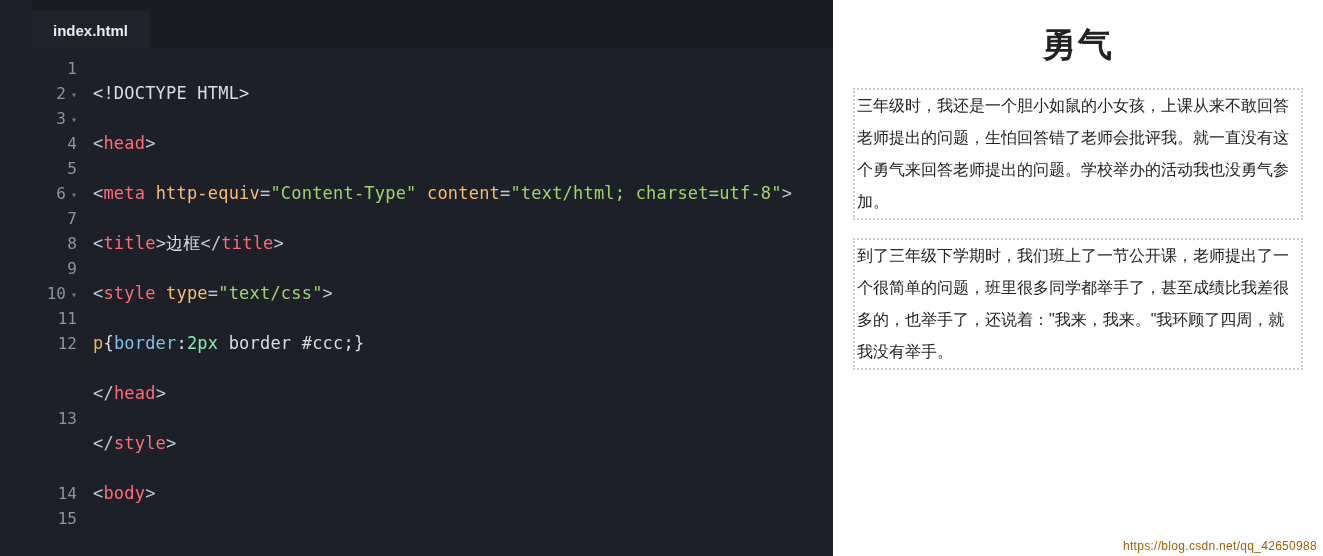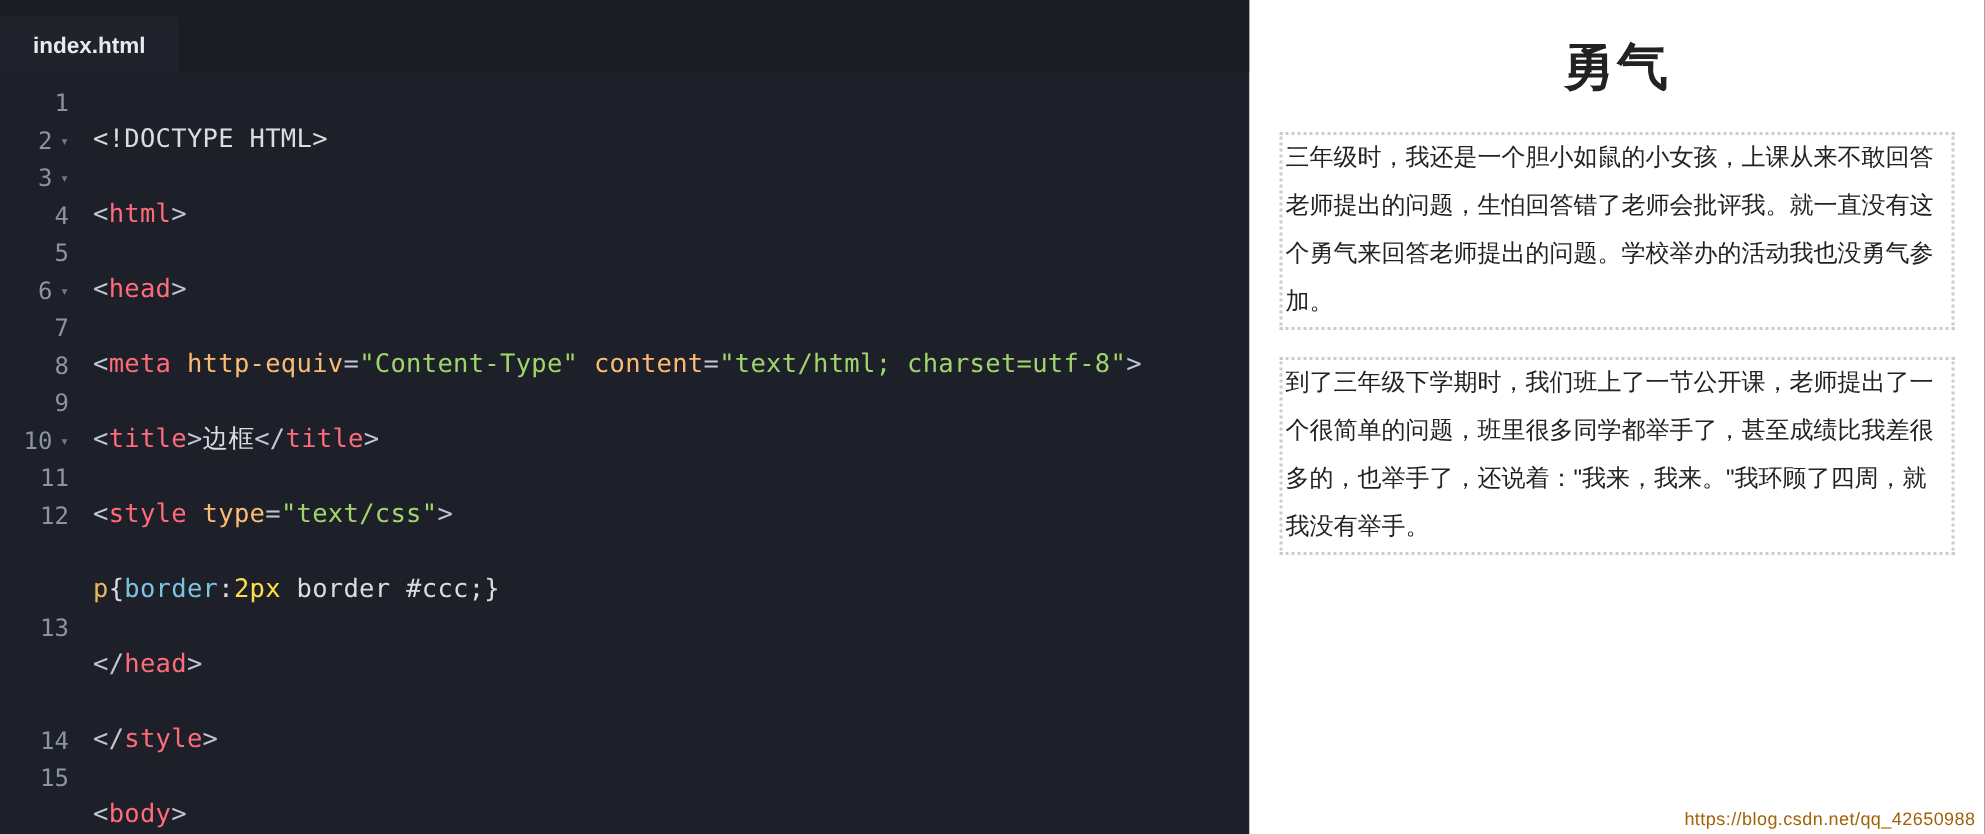--- a/index.html
+++ b/index.html
@@ -19,20 +19,21 @@
   }
   
   .editor-panel {
     width:833px;
     background:#1d2028;
     color:#d9dde3;
     display:flex;
     flex-direction:column;
     font-family:"Consolas","Menlo","DejaVu Sans Mono",monospace;
     font-size:17px;
+    padding-left:31px;
   }
   .tabbar {
     height:48px;
     background:#1a1d24;
     display:flex;
     align-items:flex-end;
   }
   .tab {
     background:#24272f;
     color:#e8eaed;
@@ -71,21 +72,21 @@
   .tok-doc   { color:#d9dde3; }
   .tok-tag   { color:#ff6b7a; }     
   .tok-brk   { color:#bfc7d5; }     
   .tok-attr  { color:#fdba74; }     
   .tok-eq    { color:#bfc7d5; }
   .tok-str   { color:#a0d56c; }     
   .tok-text  { color:#d9dde3; }
   .tok-sel   { color:#e5b85a; }     
   .tok-cssbr { color:#d9dde3; }
   .tok-prop  { color:#7cc3e0; }     
-  .tok-val1  { color:#fde047; }     
+  .tok-val1  { color:#86efac; }     
   .tok-val2  { color:#d9dde3; }
   .tok-val3  { color:#d9dde3; }
 
   
   .preview-panel {
     flex:1;
     background:#ffffff;
     padding:14px 20px 0 20px;
     color:#222;
   }
@@ -142,21 +143,20 @@
           <div class="ln">&nbsp;</div>
           <div class="ln">&nbsp;</div>
           <div class="ln">13</div>
           <div class="ln">&nbsp;</div>
           <div class="ln">&nbsp;</div>
           <div class="ln">14</div>
           <div class="ln">15</div>
         </div>
       <div class="code">
 <span class="row"><span class="tok-doc">&lt;!DOCTYPE HTML&gt;</span></span>
-<span class="row"><span class="tok-brk">&lt;</span><span class="tok-tag">html</span><span class="tok-brk">&gt;</span></span>
 <span class="row"><span class="tok-brk">&lt;</span><span class="tok-tag">head</span><span class="tok-brk">&gt;</span></span>
 <span class="row"><span class="tok-brk">&lt;</span><span class="tok-tag">meta</span><span> </span><span class="tok-attr">http-equiv</span><span class="tok-eq">=</span><span class="tok-str">"Content-Type"</span><span> </span><span class="tok-attr">content</span><span class="tok-eq">=</span><span class="tok-str">"text/html; charset=utf-8"</span><span class="tok-brk">&gt;</span></span>
 <span class="row"><span class="tok-brk">&lt;</span><span class="tok-tag">title</span><span class="tok-brk">&gt;</span><span class="tok-text">边框</span><span class="tok-brk">&lt;/</span><span class="tok-tag">title</span><span class="tok-brk">&gt;</span></span>
 <span class="row"><span class="tok-brk">&lt;</span><span class="tok-tag">style</span><span> </span><span class="tok-attr">type</span><span class="tok-eq">=</span><span class="tok-str">"text/css"</span><span class="tok-brk">&gt;</span></span>
 <span class="row"><span class="tok-sel">p</span><span class="tok-cssbr">{</span><span class="tok-prop">border</span><span class="tok-cssbr">:</span><span class="tok-val1">2px</span><span class="tok-val2"> border </span><span class="tok-val3">#ccc</span><span class="tok-cssbr">;</span><span class="tok-cssbr">}</span></span>
 <span class="row"><span class="tok-brk">&lt;/</span><span class="tok-tag">head</span><span class="tok-brk">&gt;</span></span>
 <span class="row"><span class="tok-brk">&lt;/</span><span class="tok-tag">style</span><span class="tok-brk">&gt;</span></span>
 <span class="row"><span class="tok-brk">&lt;</span><span class="tok-tag">body</span><span class="tok-brk">&gt;</span></span>
 
 

